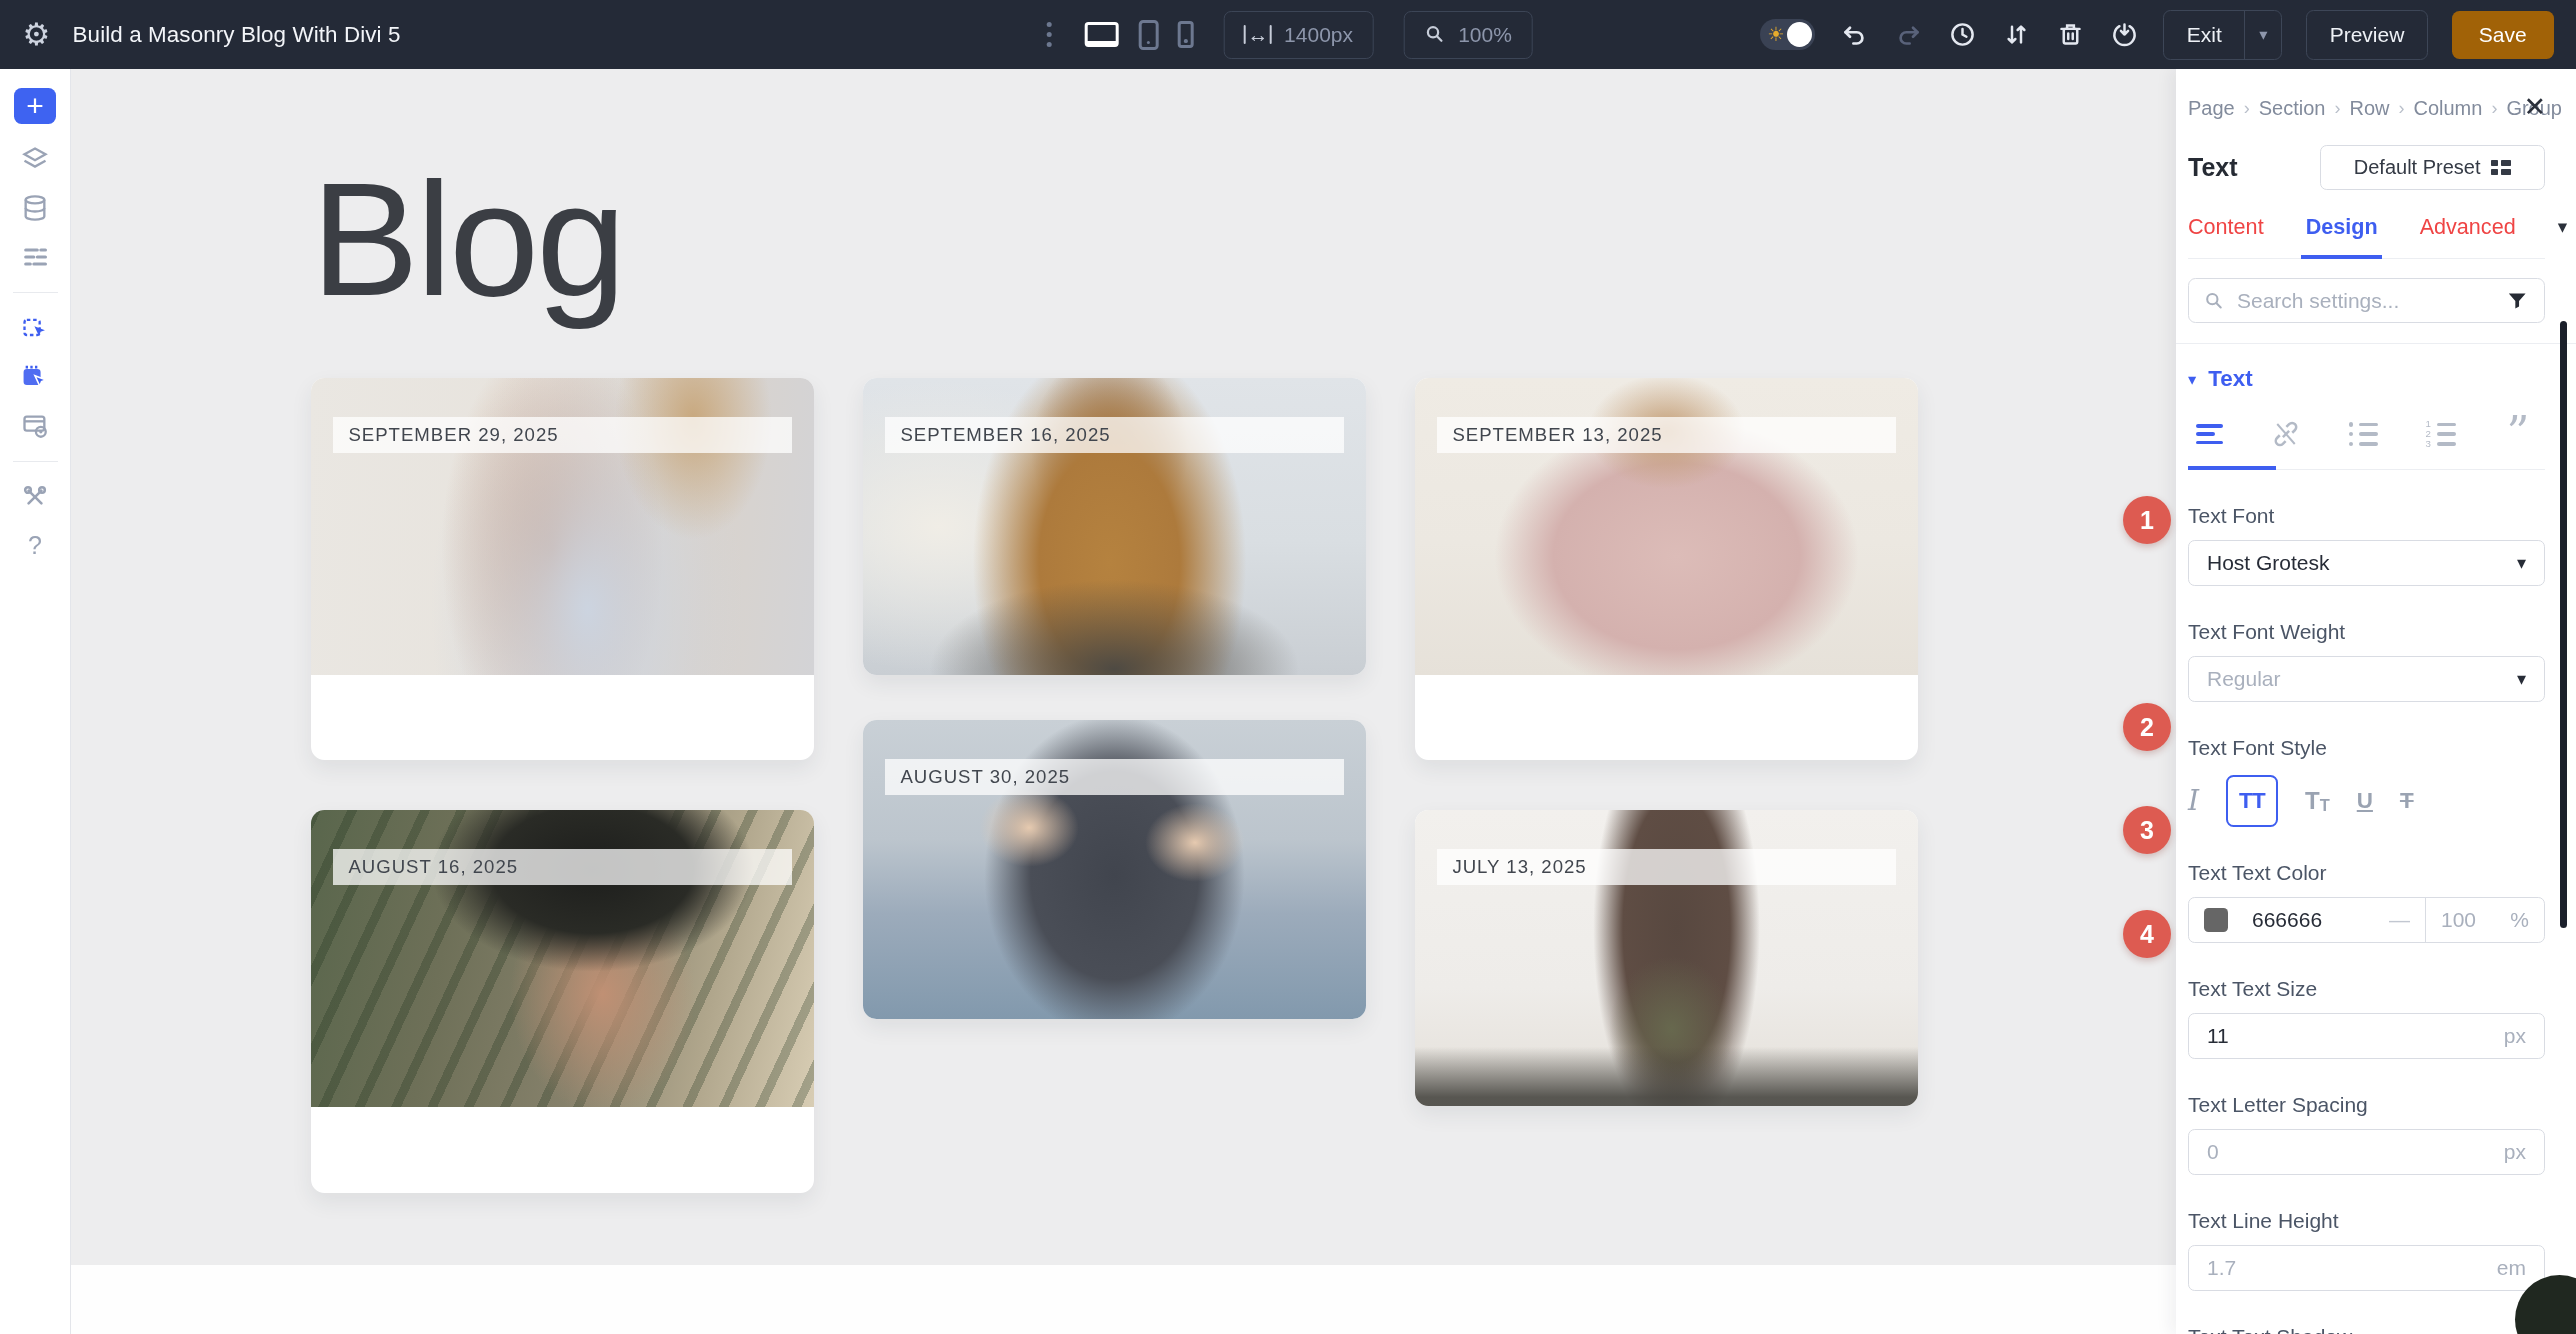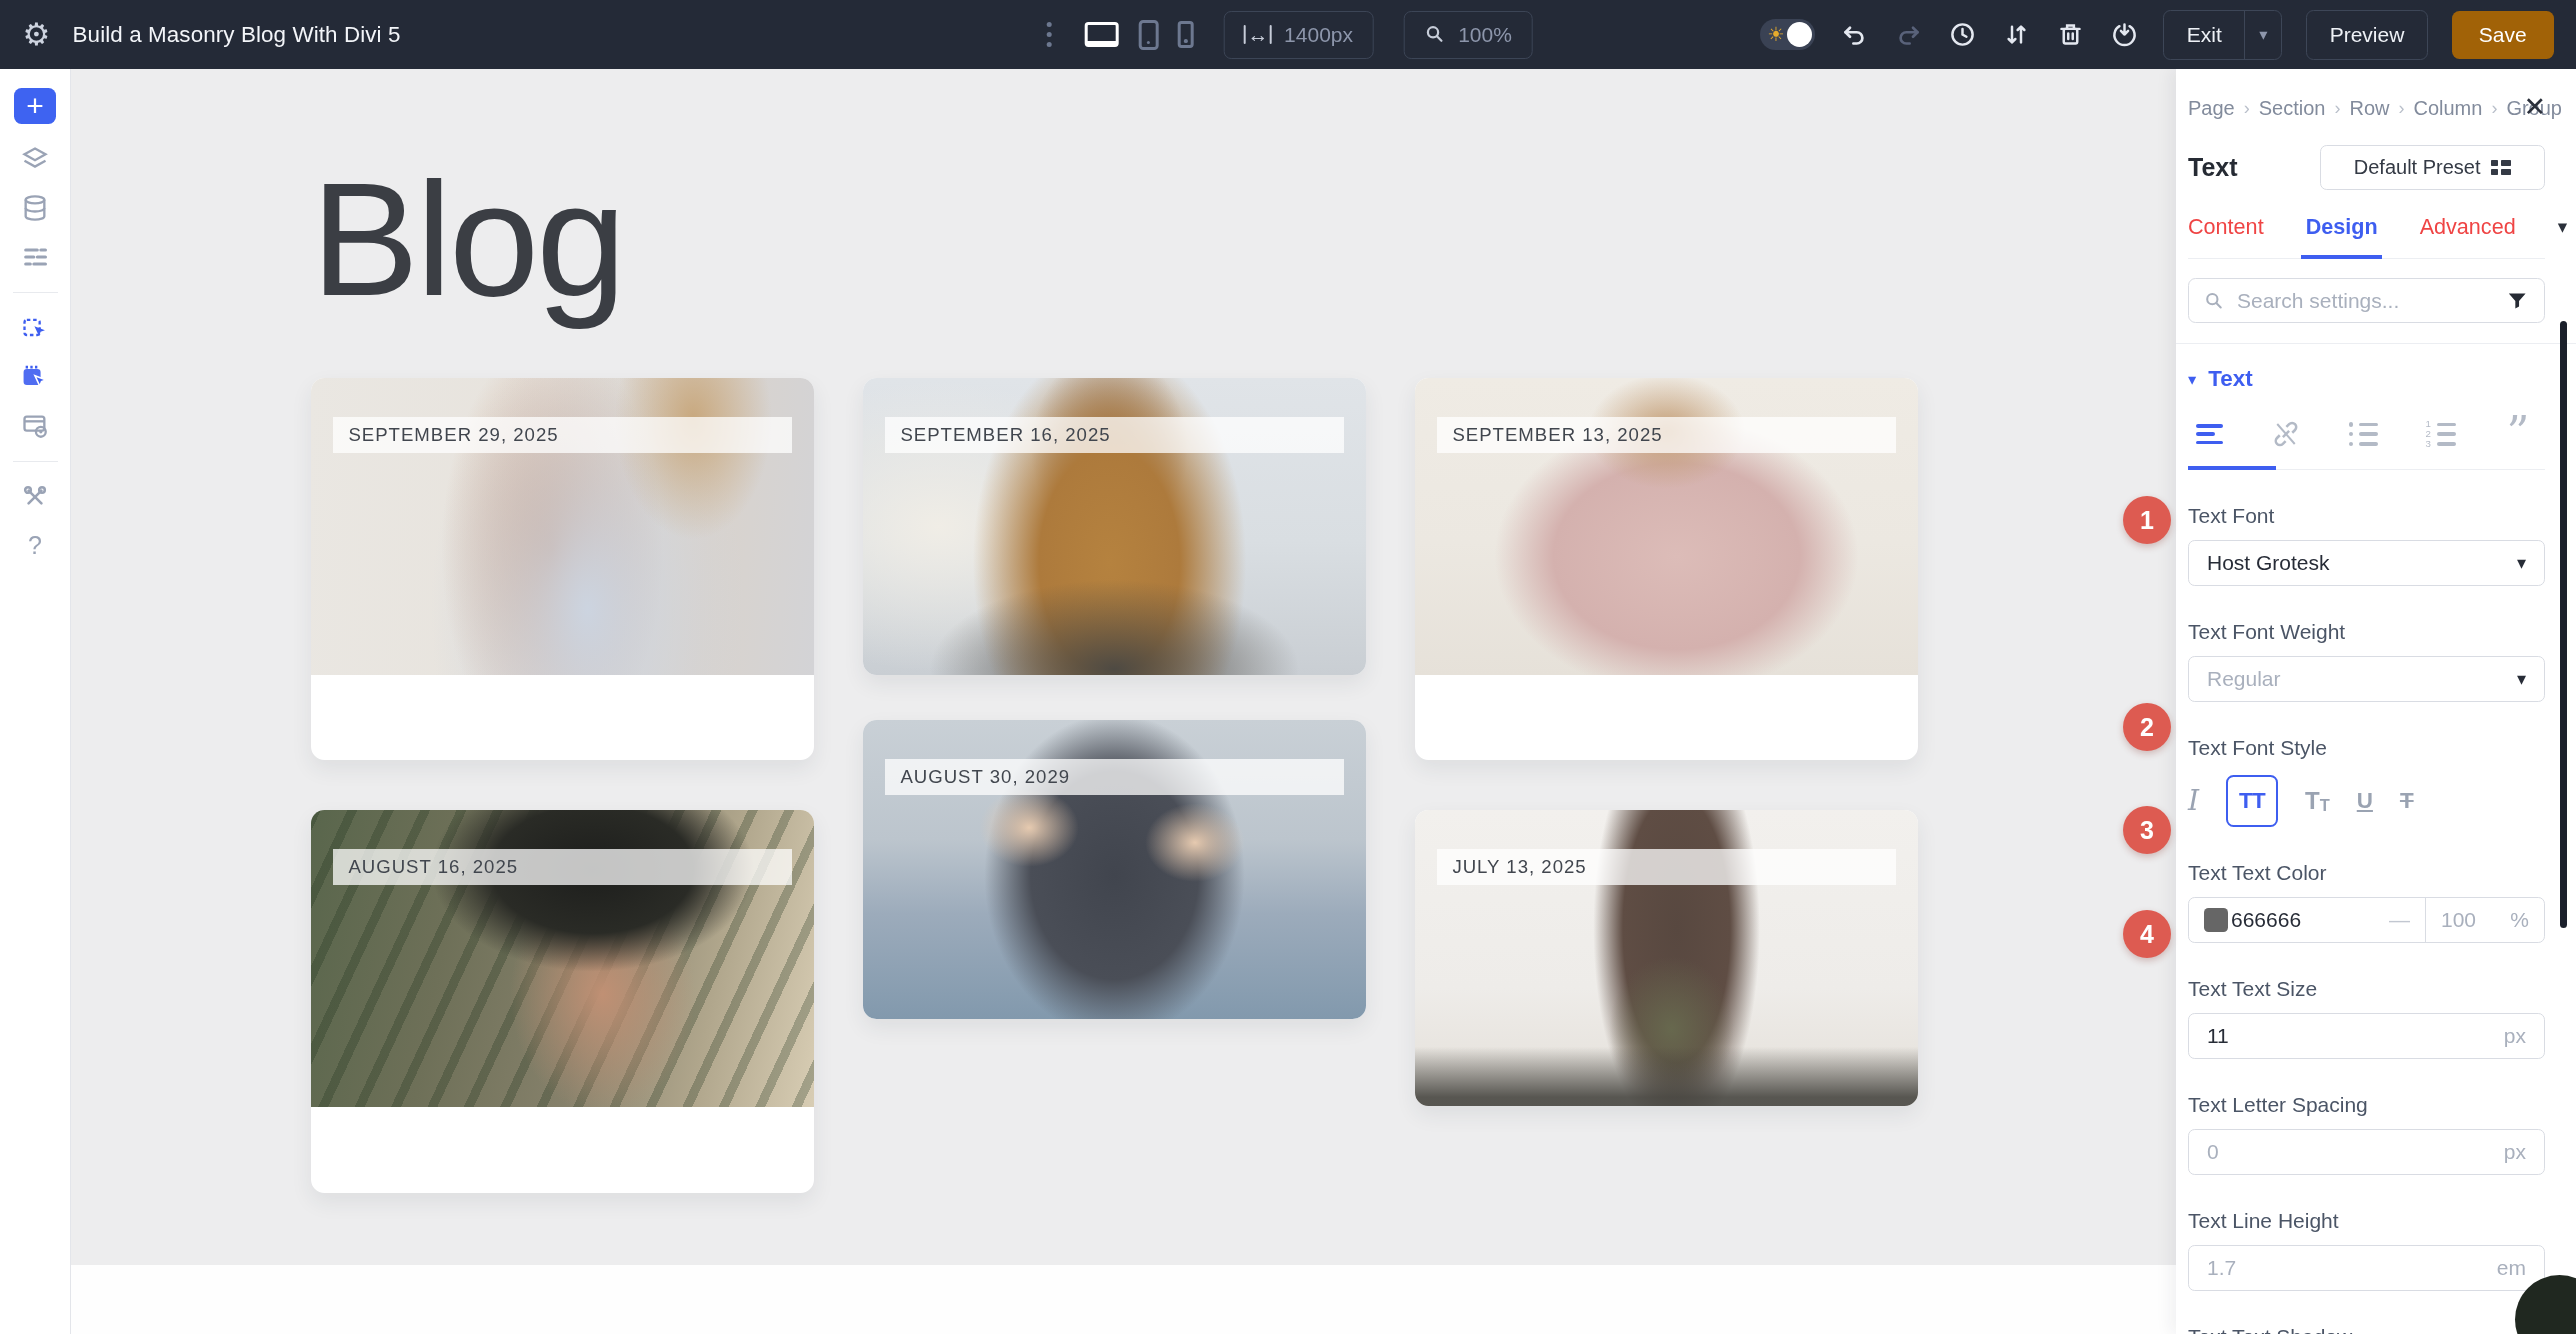--- a/index.html
+++ b/index.html
@@ -137,21 +137,21 @@
   .li-bar{width:19.4px;height:3.7px;border-radius:2.2px;background:currentColor;}
   .quote-ic{font-family:"DejaVu Serif",serif;font-size:45px;line-height:19.4px;height:22.4px;overflow:visible;}
   .f-label{margin-top:34px;font-size:21px;color:#4b5566;}
   .control{margin-top:12px;height:46px;border:1.5px solid #d9dce3;border-radius:6.7px;display:flex;align-items:center;
     padding:0 18px;box-sizing:border-box;font-size:21px;color:#272c37;background:#fff;}
   .control .caret{margin-left:auto;color:#272c37;font-size:18px;}
   .control .unit{margin-left:auto;color:#a9b0bd;}
   .ph{color:#a9b0bd;}
   .color-ctl{margin-top:12px;height:46px;border:1.5px solid #d9dce3;border-radius:6.7px;display:flex;align-items:stretch;
     box-sizing:border-box;font-size:21px;background:#fff;}
-  .color-left{flex:1;display:flex;align-items:center;gap:3px;padding:0 15px;}
+  .color-left{flex:1;display:flex;align-items:center;gap:24px;padding:0 15px;}
   .swatch{width:24px;height:24px;border-radius:4.5px;background:#666666;}
   .color-hex{color:#272c37;}
   .color-dash{margin-left:auto;color:#c2c7d1;}
   .color-right{width:119px;border-left:1.5px solid #d9dce3;display:flex;align-items:center;padding:0 15px;box-sizing:border-box;}
   .color-op{color:#a9b0bd;}
   .color-pct{margin-left:auto;color:#a9b0bd;}
   .style-row{margin-top:15px;display:flex;align-items:center;gap:27px;}
   .st{color:#9aa3b2;display:flex;align-items:flex-end;justify-content:center;}
   .st-italic{font-family:"DejaVu Serif",serif;font-style:italic;font-size:28px;}
   .st-tt{width:48px;height:48px;border:2.2px solid #3e5ef0;border-radius:7.5px;display:flex;align-items:center;justify-content:center;
@@ -330,21 +330,21 @@
       <div class="datebar">SEPTEMBER 13, 2025</div>
     </div>
   </div>
   <div class="card c4">
     <div class="photo photo4">
       <div class="datebar">AUGUST 16, 2025</div>
     </div>
   </div>
   <div class="card c5">
     <div class="photo photo5">
-      <div class="datebar">AUGUST 30, 2029</div>
+      <div class="datebar">AUGUST 30, 2025</div>
     </div>
   </div>
   <div class="card c6">
     <div class="photo photo6">
       <div class="datebar">JULY 13, 2025</div>
     </div>
   </div>
 </div>
 
 <div class="panel">

